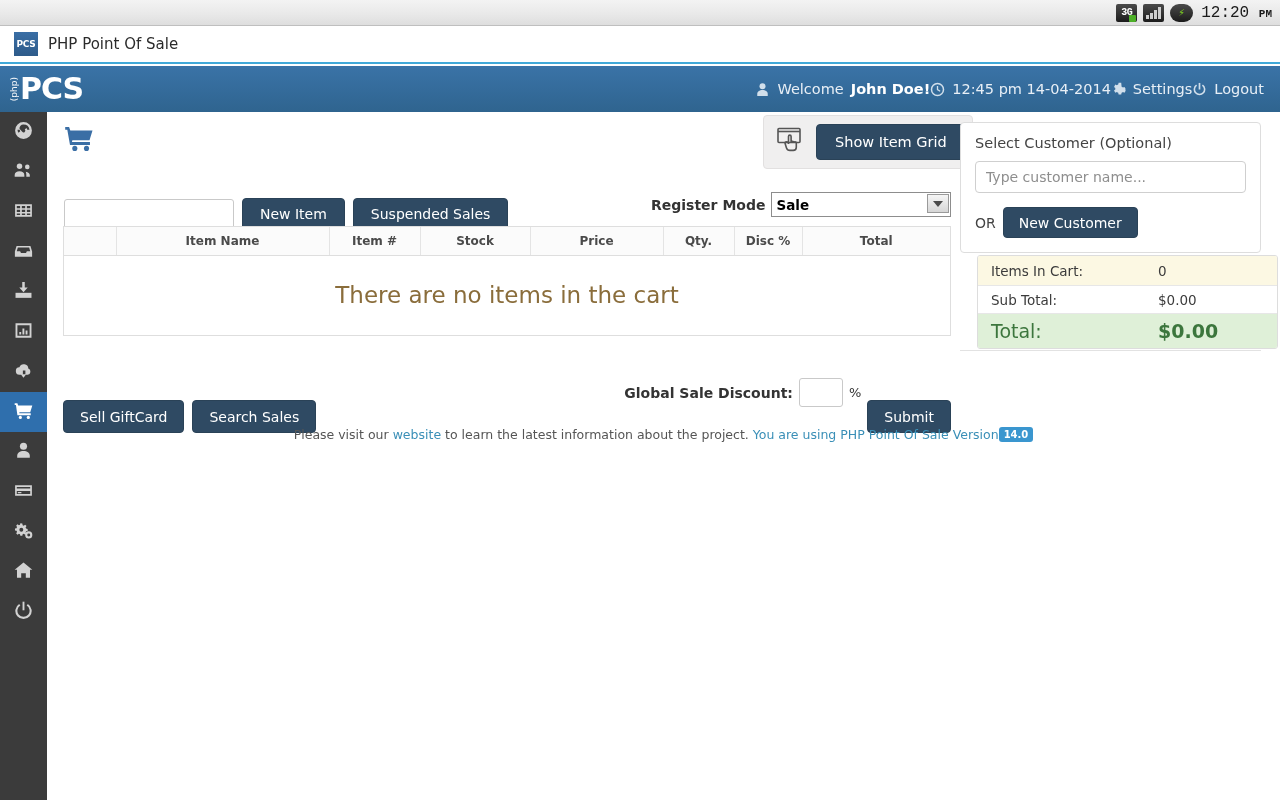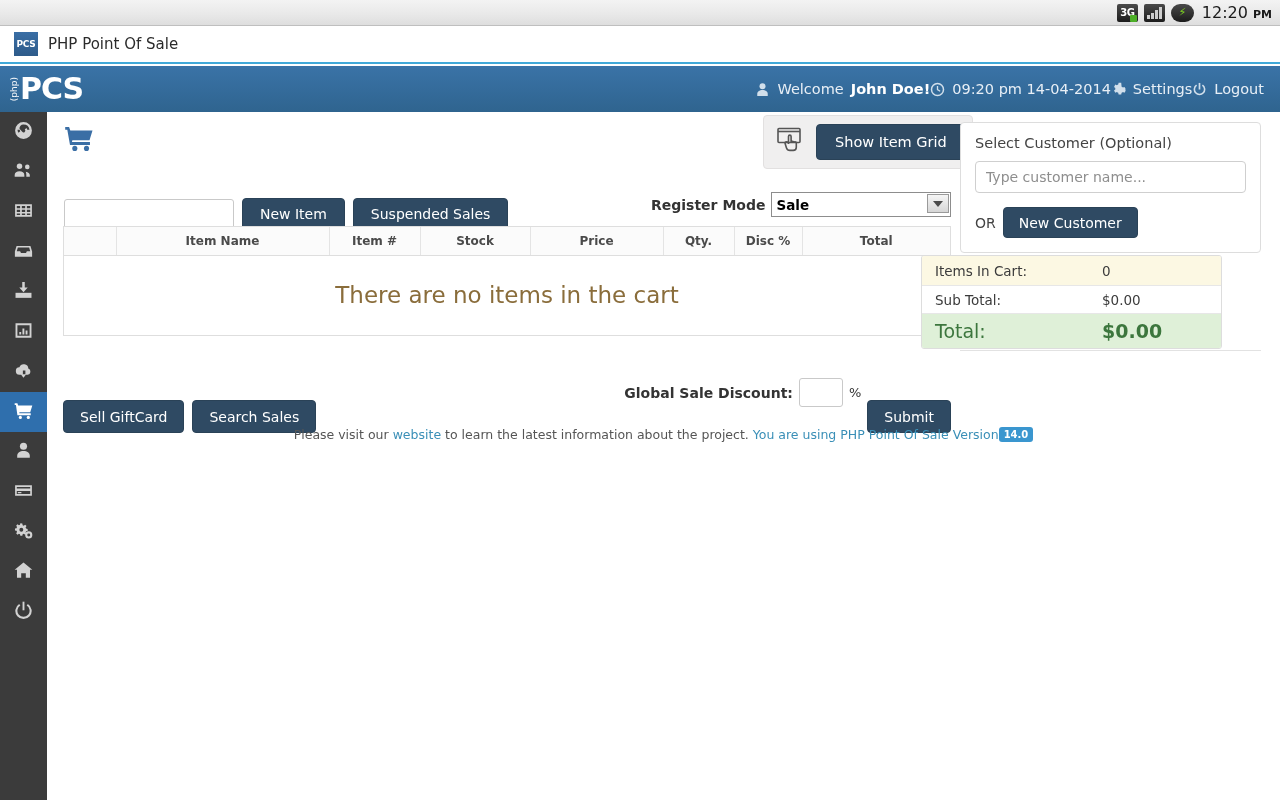--- a/index.html
+++ b/index.html
@@ -10,21 +10,21 @@
     font-family: "DejaVu Sans", "Liberation Sans", sans-serif;
     background: #ffffff;
   }
 
   
   .status-bar {
     position: absolute; top: 0; left: 0;
     width: 1280px; height: 26px;
     background: linear-gradient(to bottom, #f3f3f3 0%, #e9e9e9 55%, #dedede 100%);
     border-bottom: 1px solid #bfbfbf;
-    display: flex; align-items: center; justify-content: flex-end;
+    display: flex; align-items: center; justify-content: flex-end; font-family: Liberation Mono, monospace;
   }
   .status-icons { display: flex; align-items: center; gap: 6px; padding-right: 8px; }
   .ic3g {
     width: 21px; height: 18px; border-radius: 2px;
     background: linear-gradient(to bottom,#4a4a4a,#1c1c1c);
     color: #fff; font-size: 10px; font-weight: bold;
     display: flex; align-items: center; justify-content: center;
     letter-spacing: -0.5px; position: relative;
   }
   .ic3g:after {
@@ -246,21 +246,21 @@
     padding: 0 10px; font-size: 14px; color: #777;
     font-family: "DejaVu Sans", sans-serif;
     outline: none;
   }
   .cust-input::placeholder { color: #8e8e8e; }
   .cust-or-row { display: flex; align-items: center; gap: 7px; margin-top: 14px; }
   .or-text { font-size: 14px; color: #444; }
   .btn-newcust { height: 31px; padding: 0 15px; font-size: 14px; }
 
   .totals {
-    position: absolute; left: 874px; top: 143px;
+    position: absolute; left: 930px; top: 143px;
     width: 301px;
     border: 1px solid #ddd; border-radius: 3px;
     overflow: hidden;
   }
   .trow { display: flex; align-items: center; height: 29px; font-size: 13.5px; }
   .trow .lbl { width: 180px; padding-left: 13px; color: #3b3b3b; }
   .trow .val { color: #3b3b3b; }
   .trow.items { background: #fcf8e3; }
   .trow.sub { background: #ffffff; border-top: 1px solid #e7e7e7; border-bottom: 1px solid #e7e7e7; }
   .trow.total { background: #dff0d8; height: 34px; }
@@ -323,21 +323,21 @@
       </span>
       <span>Welcome </span>
         <b>John Doe!</b>
     </div>
     <div class="hr-item">
       <span class="hr-ico">
         <svg viewBox="0 0 16 16">
             <path d="M8 .8A7.2 7.2 0 1 0 8 15.2 7.2 7.2 0 0 0 8 .8zm0 1.6a5.6 5.6 0 1 1 0 11.2A5.6 5.6 0 0 1 8 2.4zm-.7 1.9v4.3l3.2 1.9.7-1.2-2.5-1.5V4.3z"></path>
           </svg>
       </span>
-      <span>09:20 pm 14-04-2014</span>
+      <span>12:45 pm 14-04-2014</span>
     </div>
     <div class="hr-item">
       <span class="hr-ico">
         <svg viewBox="0 0 16 16">
             <path d="M8 5.2A2.8 2.8 0 1 0 8 10.8 2.8 2.8 0 0 0 8 5.2zm6.4 3.6 1.4-1.1-1.4-2.4-1.7.6a5.6 5.6 0 0 0-1.4-.8L10.9.8H8.1l-.4 1.8c-.5.2-1 .5-1.4.8l-1.7-.6-1.4 2.4L4.6 6.3a5.6 5.6 0 0 0 0 1.6L3.2 9l1.4 2.4 1.7-.6c.4.3.9.6 1.4.8l.4 1.8h2.8l.4-1.8c.5-.2 1-.5 1.4-.8l1.7.6 1.4-2.4-1.4-1.1z"></path>
           </svg>
       </span>
       <span>Settings</span>
     </div>
     <div class="hr-item">

